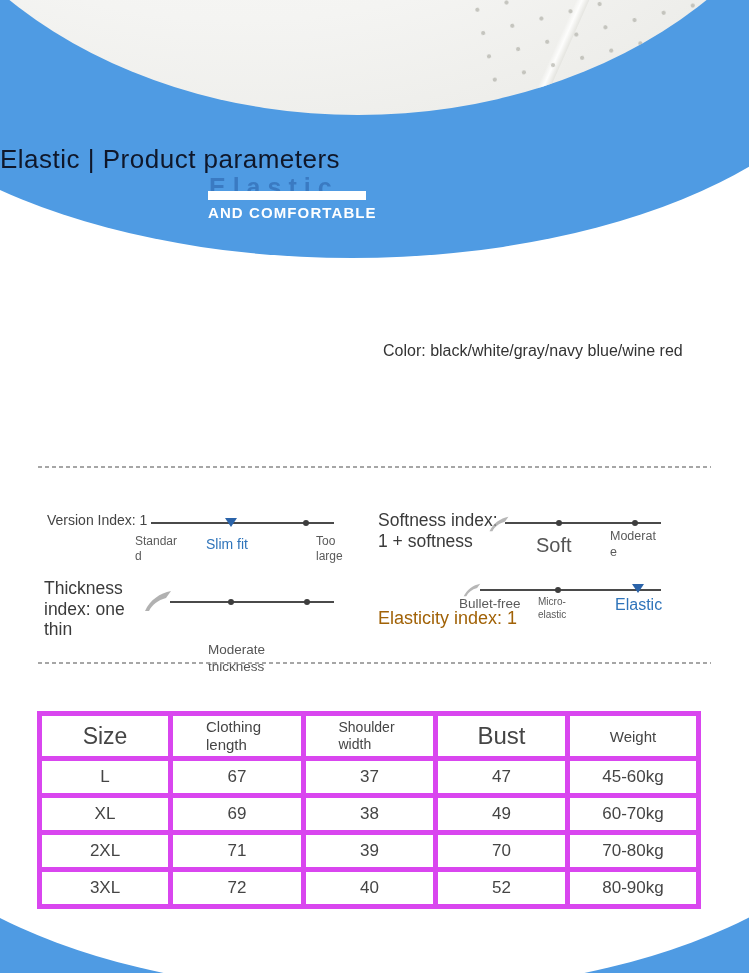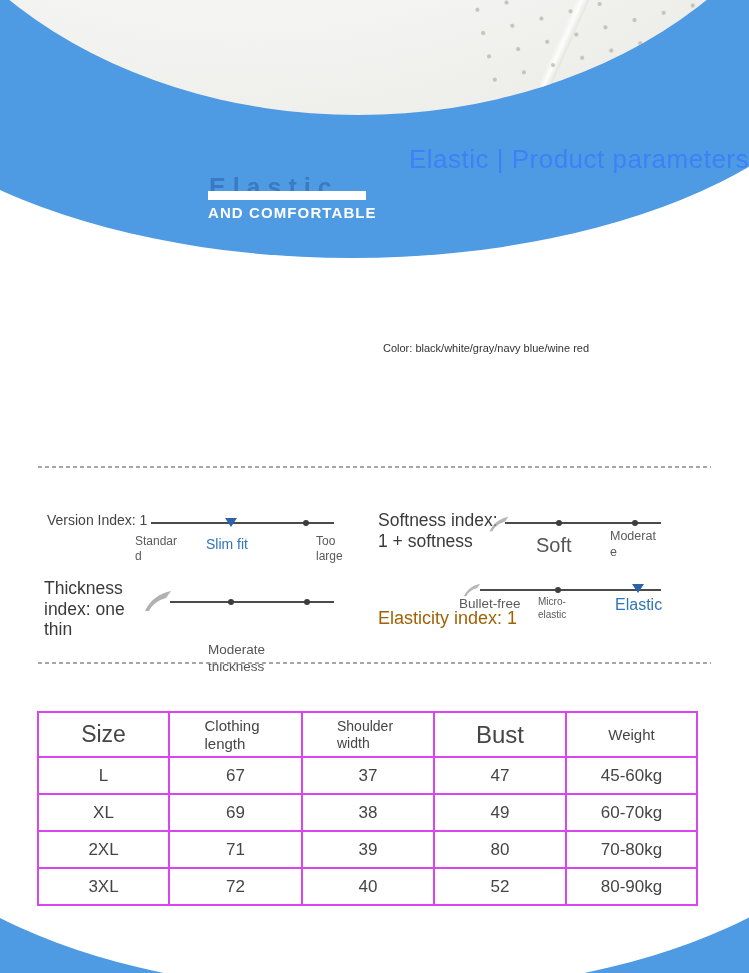--- a/index.html
+++ b/index.html
@@ -25,37 +25,37 @@
     background:linear-gradient(90deg, rgba(220,220,214,.0), #fdfdfc 45%, rgba(221,221,215,.6));
     transform:rotate(24deg);
   }
   .fabric-holes {
     position:absolute; left:600px; top:580px; width:330px; height:190px;
     transform:rotate(-14deg); opacity:.8;
     background-image:radial-gradient(circle, rgba(176,176,168,.85) 1.6px, rgba(176,176,168,0) 2.4px);
     background-size:30px 24px;
   }
   .hero-title {
-    position:absolute; left:0; top:144px; width:100%; text-align:right;
-    color:#3b82f6; font-size:26px; letter-spacing:.5px; z-index:3;
+    position:absolute; left:0; top:144px; width:100%; text-align:left;
+    color:#0f172a; font-size:26px; letter-spacing:.5px; z-index:3;
   }
   .ghost-text {
     position:absolute; left:209px; top:173px; z-index:2;
     font-size:25px; font-weight:bold; letter-spacing:7px;
     color:#1e4f96; opacity:.42; white-space:nowrap;
   }
   .hero-bar { position:absolute; left:208px; top:191px; width:158px; height:9px; background:#fff; z-index:3; }
   .hero-subtitle {
     position:absolute; left:208px; top:204px; z-index:3;
     color:#fff; font-size:15px; font-weight:bold; letter-spacing:1.1px; white-space:nowrap;
   }
   
   .txt { position:absolute; color:#333; white-space:nowrap; }
   .name-line  { left:18px;  top:342px; font-size:13.5px; }
-  .color-line { left:383px; top:342px; font-size:11px; }
+  .color-line { left:383px; top:342px; font-size:16px; }
   .ingredients-line { left:47px; top:398px; font-size:16px; }
   .divider {
     position:absolute; left:38px; width:673px; height:2px;
     background:repeating-linear-gradient(90deg,#a6a6a6 0 4px, transparent 4px 7px);
   }
   .divider-1 { top:466px; } .divider-2 { top:662px; }
   
   .sline { position:absolute; height:2px; background:#4a4a4a; }
   .dot   { position:absolute; width:6px; height:6px; border-radius:50%; background:#3d3d3d; }
   .tri   { position:absolute; width:0; height:0;
@@ -97,21 +97,21 @@
   .opt-bullet      { left:459px; top:596px; font-size:13.5px; }
   .opt-micro       { left:538px; top:596px; width:56px; font-size:10px; line-height:1.25; }
   .opt-elastic     { left:615px; top:596px; font-size:16px; }
   
   .size-table {
     position:absolute; left:37px; top:711px; width:659px; z-index:2;
     border-collapse:collapse; background:#fff; table-layout:fixed;
     border:2px solid #2b2b2b;
   }
   .size-table th, .size-table td {
-    border:2px solid #d946ef; text-align:center; vertical-align:middle;
+    border:5px solid #d946ef; text-align:center; vertical-align:middle;
     color:#454545; font-weight:normal;
   }
   .size-table thead tr { height:45px; }
   .size-table tbody tr { height:37px; }
   .size-table td { font-size:17px; }
   .h-size { font-size:23px; color:#3f3f3f; }
   .h-bust { font-size:24px; color:#3f3f3f; }
   .h-small { font-size:15px; color:#3f3f3f; }
   .h-shoulder { font-size:14px;margin-left:22px; }
   .hdr-wrap { display:inline-block; text-align:left; line-height:1.2; }
@@ -224,21 +224,21 @@
         <td>XL</td>
         <td>69</td>
         <td>38</td>
         <td>49</td>
         <td>60-70kg</td>
       </tr>
       <tr>
         <td>2XL</td>
         <td>71</td>
         <td>39</td>
-        <td>80</td>
+        <td>70</td>
         <td>70-80kg</td>
       </tr>
       <tr>
         <td>3XL</td>
         <td>72</td>
         <td>40</td>
         <td>52</td>
         <td>80-90kg</td>
       </tr>
     </tbody>

